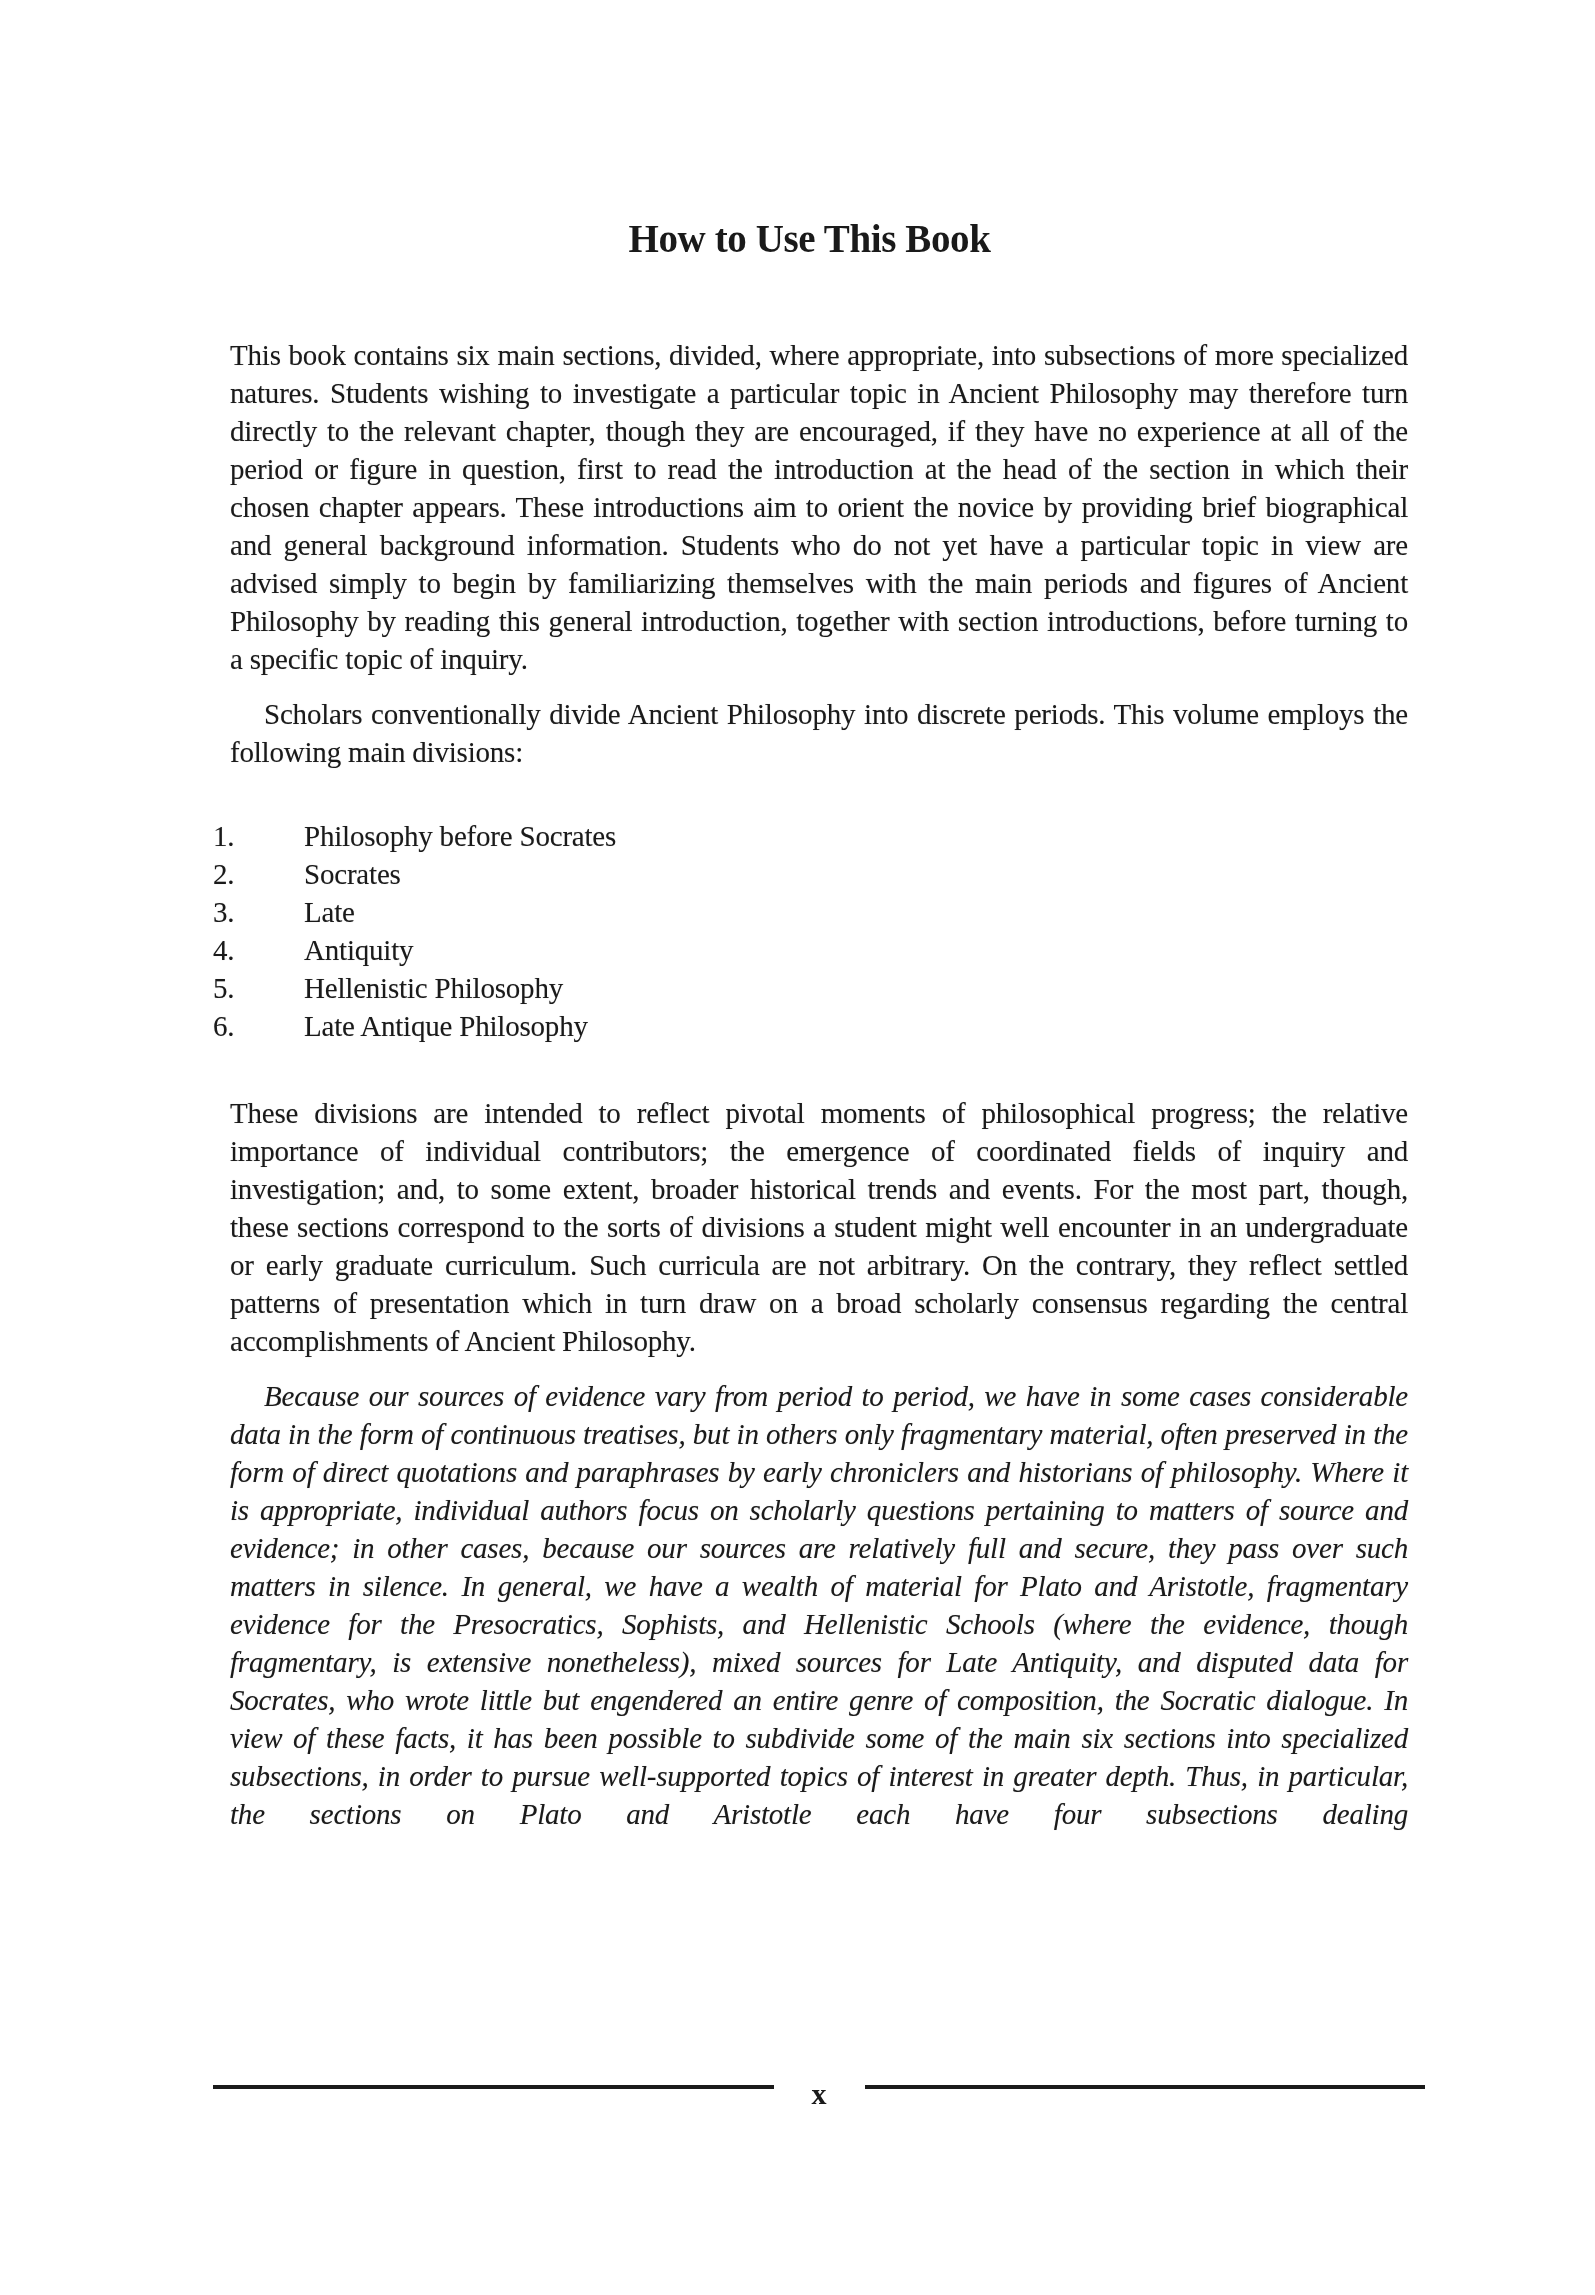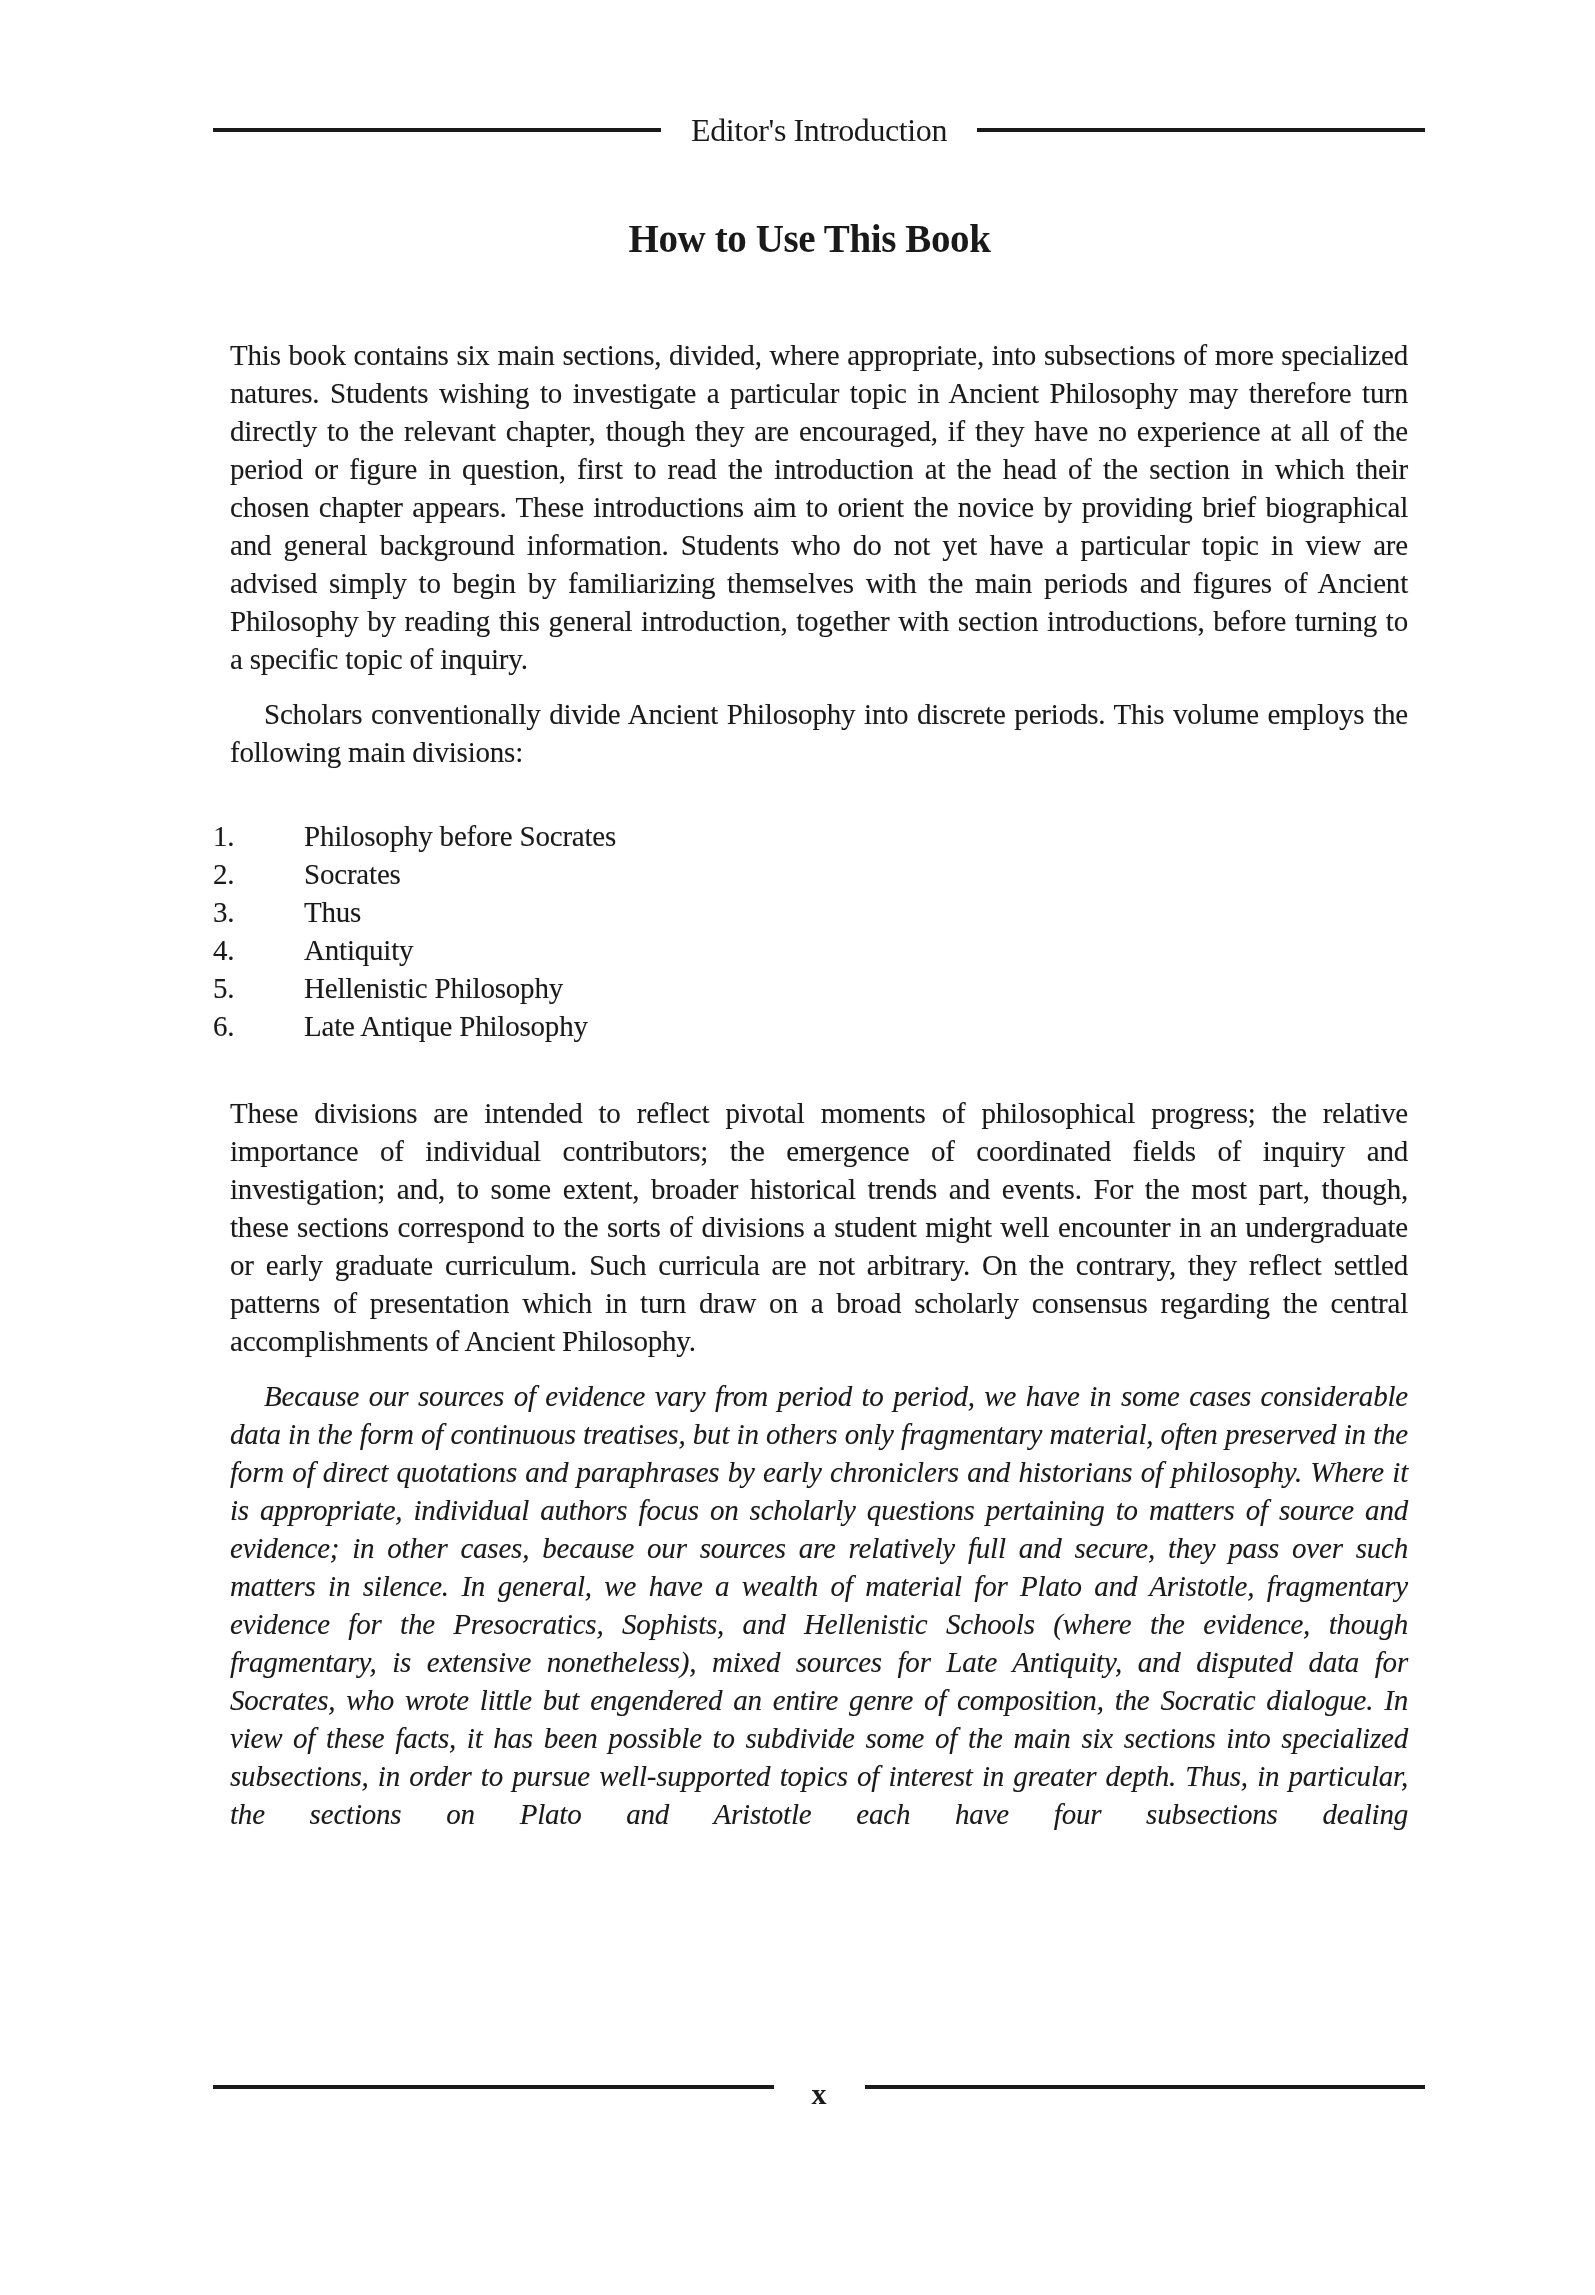--- a/index.html
+++ b/index.html
@@ -108,44 +108,39 @@
     position: relative;
     top: 7px;
     white-space: nowrap;
   }
 </style>
 </head>
 <body>
 
 <div class="page">
 
-  <div class="running-head">
-    <div class="rule"></div>
-    <div class="head-label">Editor's Introduction</div>
-    <div class="rule"></div>
-  </div>
 
   <div class="page-title">How to Use This Book</div>
 
   <div class="body-text">
     <p>This book contains six main sections, divided, where appropriate, into subsections of more specialized natures. Students wishing to investigate a particular topic in Ancient Philosophy may therefore turn directly to the relevant chapter, though they are encouraged, if they have no experience at all of the period or figure in question, first to read the introduction at the head of the section in which their chosen chapter appears. These introductions aim to orient the novice by providing brief biographical and general background information. Students who do not yet have a particular topic in view are advised simply to begin by familiarizing themselves with the main periods and figures of Ancient Philosophy by reading this general introduction, together with section introductions, before turning to a specific topic of inquiry.</p>
     <p class="indented">Scholars conventionally divide Ancient Philosophy into discrete periods. This volume employs the following main divisions:</p>
 
     <div class="divisions">
       <div class="division-row">
         <span class="division-num">1.</span>
         <span class="division-label">Philosophy before Socrates</span>
       </div>
       <div class="division-row">
         <span class="division-num">2.</span>
         <span class="division-label">Socrates</span>
       </div>
       <div class="division-row">
         <span class="division-num">3.</span>
-        <span class="division-label">Thus</span>
+        <span class="division-label">Late</span>
       </div>
       <div class="division-row">
         <span class="division-num">4.</span>
         <span class="division-label">Antiquity</span>
       </div>
       <div class="division-row">
         <span class="division-num">5.</span>
         <span class="division-label">Hellenistic Philosophy</span>
       </div>
       <div class="division-row">

